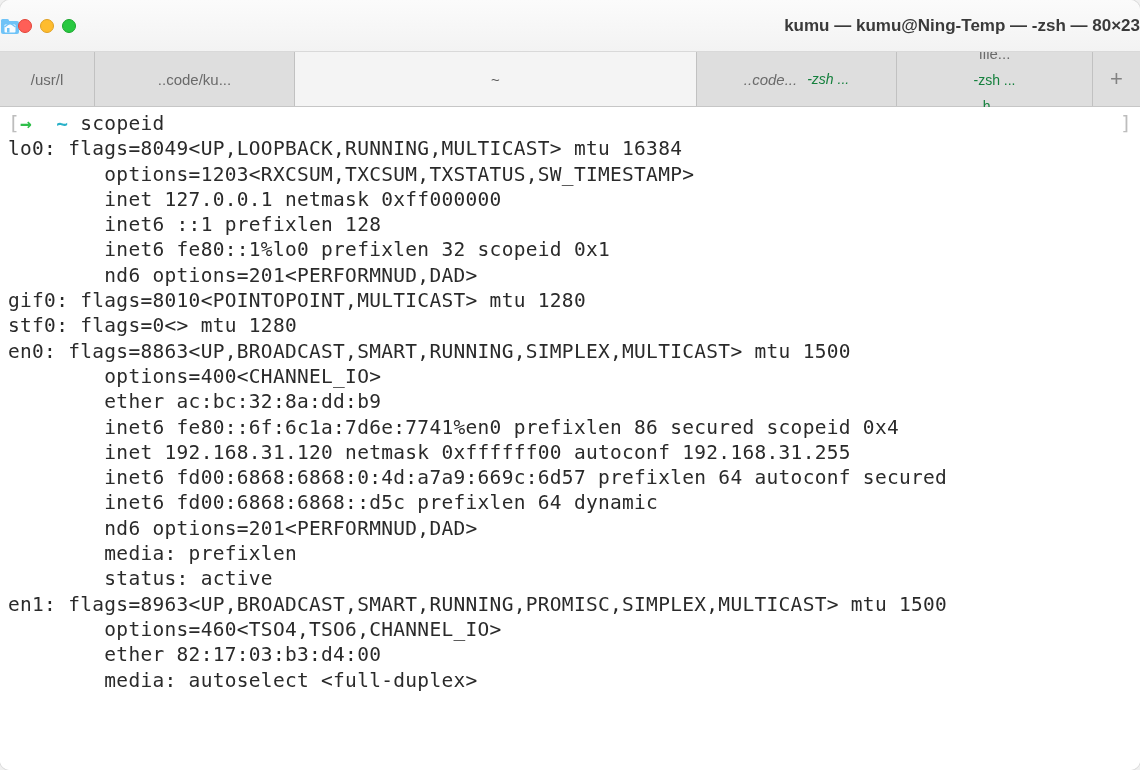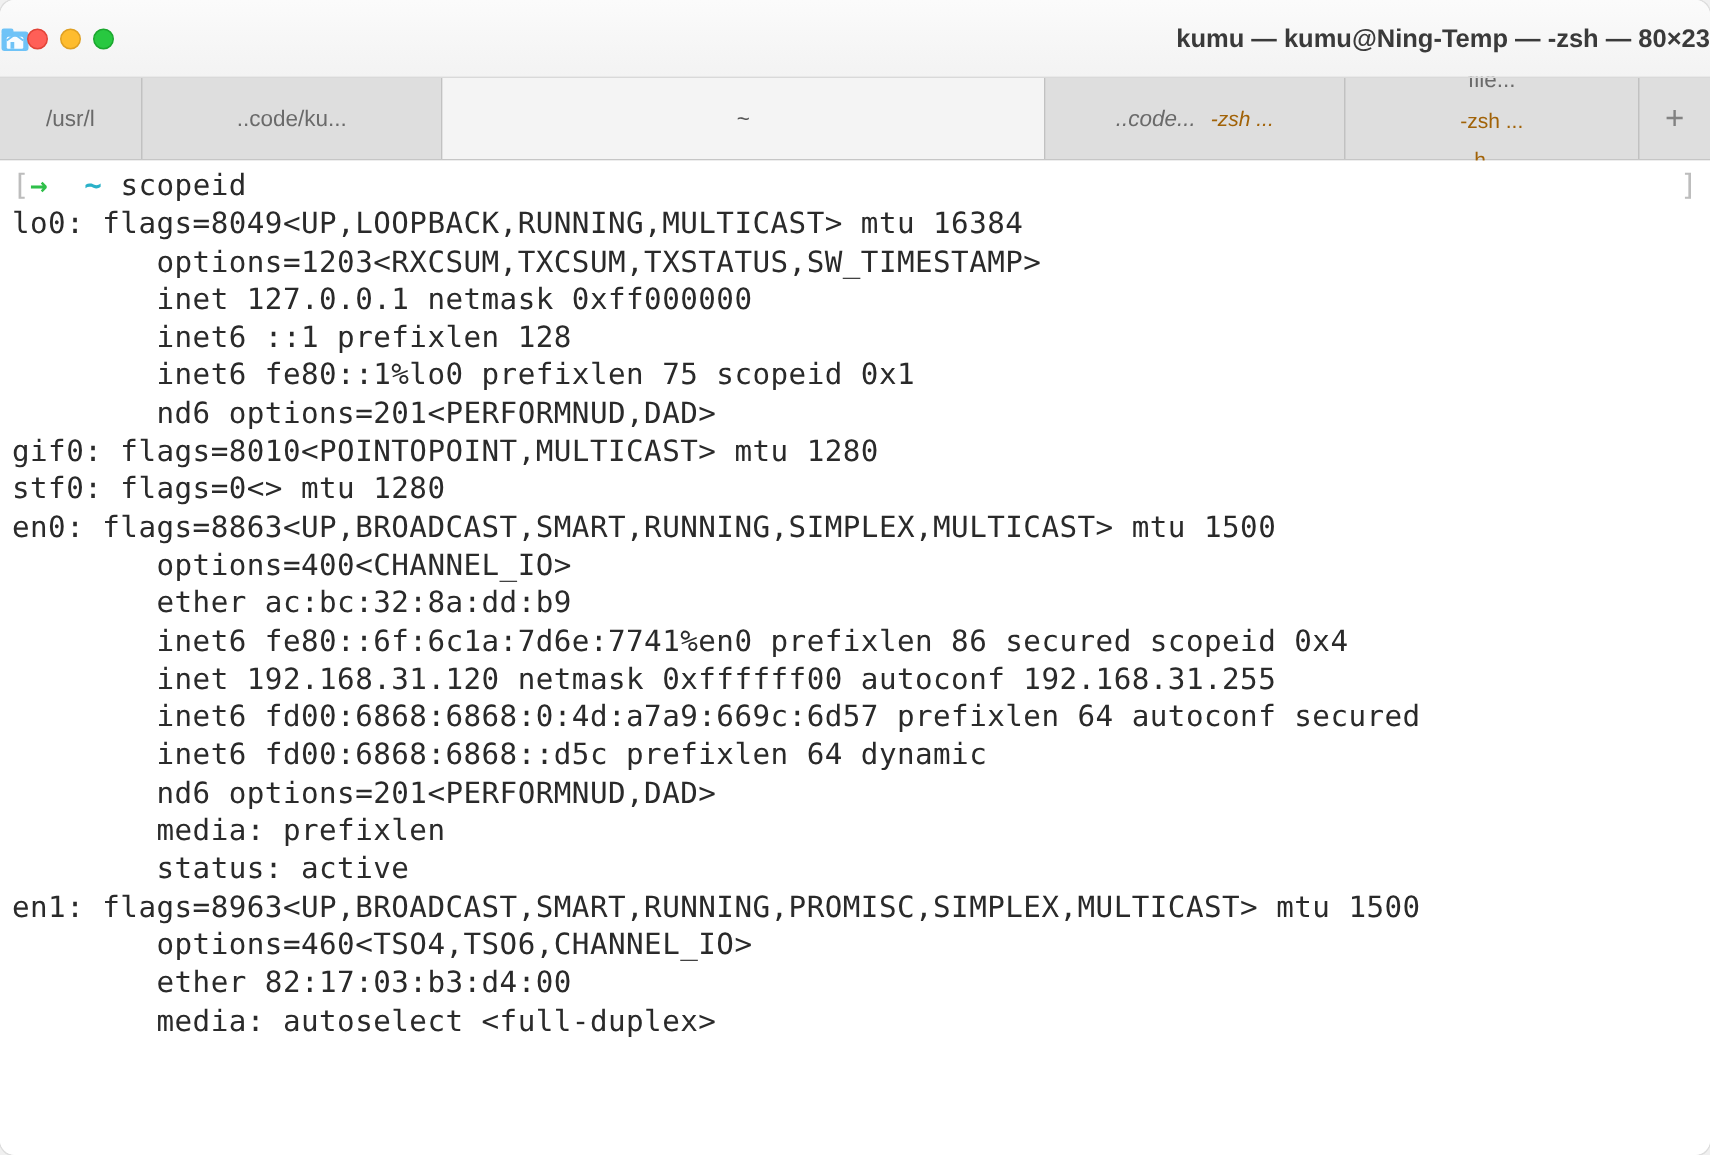--- a/index.html
+++ b/index.html
@@ -75,21 +75,21 @@
     padding:0 18px;
     gap:10px;
     cursor:default;
     white-space:nowrap;
   }
   .tab.active {
     background:#f4f4f4;
     color:#555;
   }
   .tab .sub {
-    color:#a16207;
+    color:#15803d;
     font-size:14px;
   }
   .tab-add {
     width:48px;
     display:flex; align-items:center; justify-content:center;
     color:#828282;
     font-size:22px;
     font-weight:300;
     border-left:1px solid #c1c1c1;
   }
@@ -161,21 +161,21 @@
     <div class="tab-add">
       <span>+</span>
     </div>
   </div>
 
   <div class="terminal"><span class="bracket">[</span><span class="prompt-arrow">→</span>  <span class="prompt-tilde">~</span> <span>scopeid</span><span class="bracket" style="float:right;">]</span>
 <span>lo0: flags=8049&lt;UP,LOOPBACK,RUNNING,MULTICAST&gt; mtu 16384</span>
 <span>        options=1203&lt;RXCSUM,TXCSUM,TXSTATUS,SW_TIMESTAMP&gt;</span>
 <span>        inet 127.0.0.1 netmask 0xff000000</span>
 <span>        inet6 ::1 prefixlen 128</span>
-<span>        inet6 fe80::1%lo0 prefixlen 75 scopeid 0x1</span>
+<span>        inet6 fe80::1%lo0 prefixlen 32 scopeid 0x1</span>
 <span>        nd6 options=201&lt;PERFORMNUD,DAD&gt;</span>
 <span>gif0: flags=8010&lt;POINTOPOINT,MULTICAST&gt; mtu 1280</span>
 <span>stf0: flags=0&lt;&gt; mtu 1280</span>
 <span>en0: flags=8863&lt;UP,BROADCAST,SMART,RUNNING,SIMPLEX,MULTICAST&gt; mtu 1500</span>
 <span>        options=400&lt;CHANNEL_IO&gt;</span>
 <span>        ether ac:bc:32:8a:dd:b9</span>
 <span>        inet6 fe80::6f:6c1a:7d6e:7741%en0 prefixlen 86 secured scopeid 0x4</span>
 <span>        inet 192.168.31.120 netmask 0xffffff00 autoconf 192.168.31.255</span>
 <span>        inet6 fd00:6868:6868:0:4d:a7a9:669c:6d57 prefixlen 64 autoconf secured</span>
 <span>        inet6 fd00:6868:6868::d5c prefixlen 64 dynamic</span>

